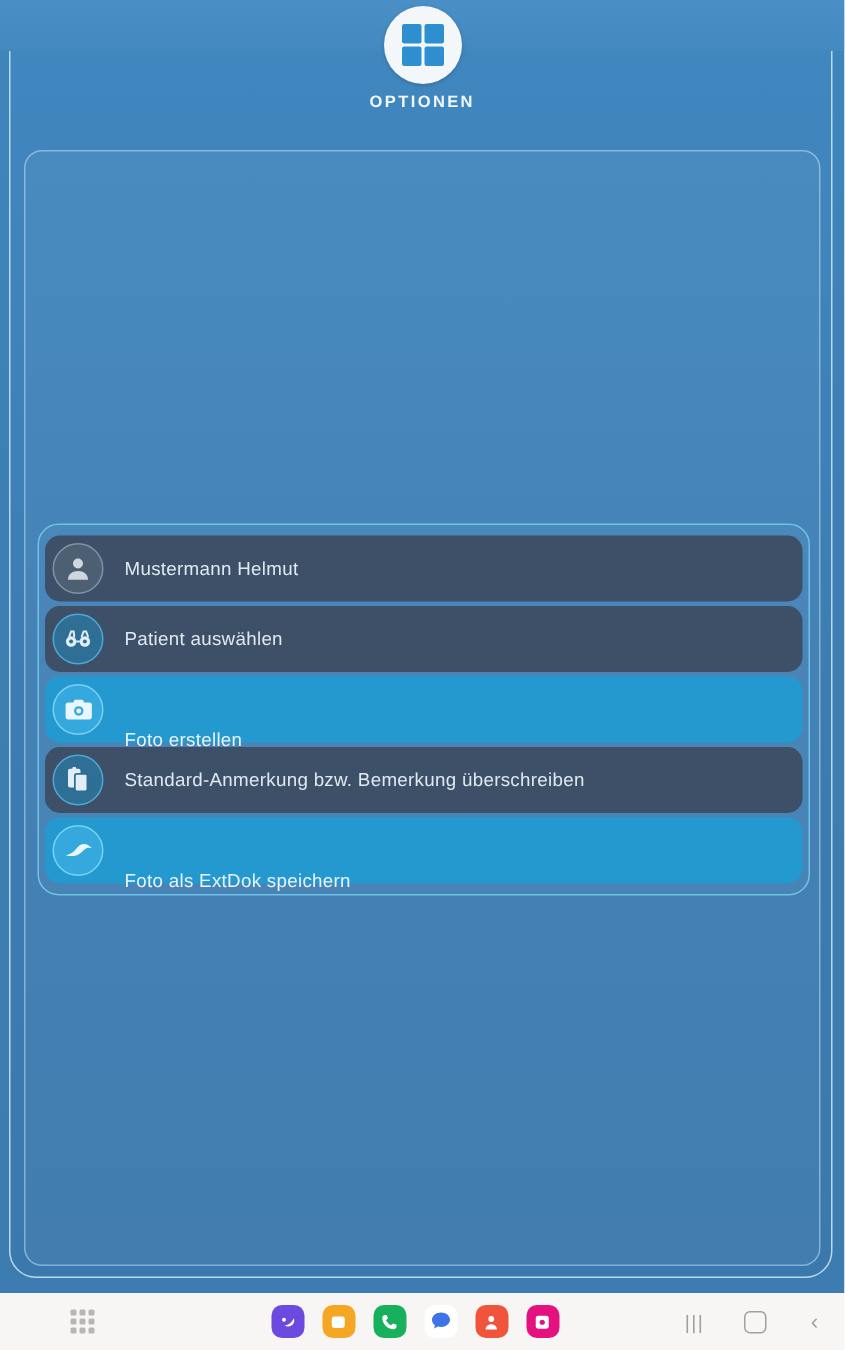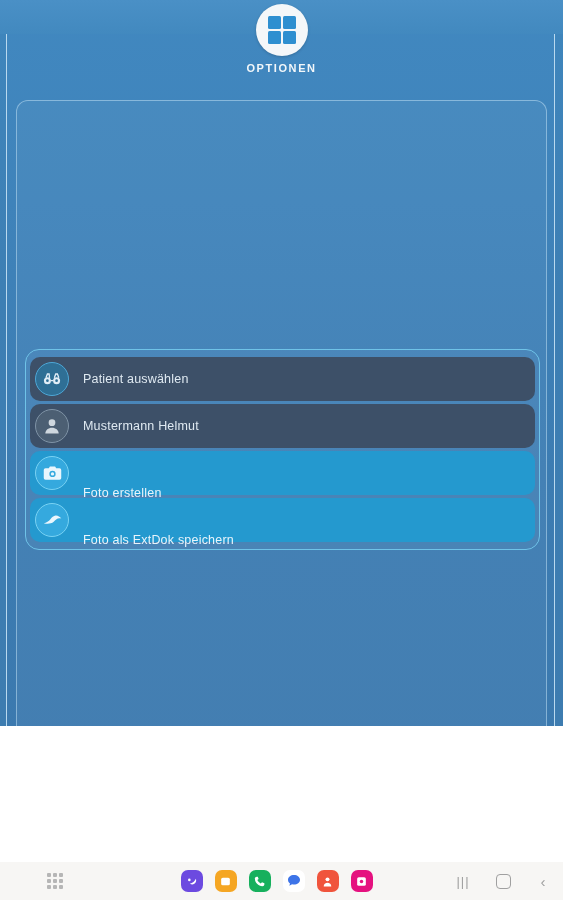--- a/index.html
+++ b/index.html
@@ -12,21 +12,21 @@
     height: 900px;
     overflow: hidden;
     font-family: "Liberation Sans", sans-serif;
     -webkit-font-smoothing: antialiased;
   }
 
   
   .screen {
     position: relative;
     width: 563px;
-    height: 726px;
+    height: 862px;
     background: linear-gradient(180deg, #3f86bd 0%, #3d7fb4 40%, #3d7cb0 100%);
     overflow: hidden;
   }
 
   
   .dialog-frame {
     position: absolute;
     left: 6px;
     top: 6px;
     width: 549px;
@@ -268,56 +268,66 @@
           <i></i>
           <i></i>
       </div>
     </div>
     <div class="header-title">OPTIONEN</div>
   </div>
 
   <div class="content-panel">
 
     <div class="options-list">
+
+      <div class="option-row dark">
+        <div class="option-icon avatar">
+          <svg width="20" height="20" viewBox="0 0 24 24" fill="#cfd7de">
+            <circle cx="12" cy="8" r="4"></circle>
+            <path d="M4 21c0-4.4 3.6-7 8-7s8 2.6 8 7z"></path>
+          </svg>
+        </div>
+        <div class="option-label">Mustermann Helmut</div>
+      </div>
 
       <div class="option-row dark">
         <div class="option-icon">
           <svg width="20" height="20" viewBox="0 0 24 24" fill="none" stroke="#e2eef7" stroke-width="1.8">
             <circle cx="6.5" cy="14" r="4.2" fill="#e2eef7" stroke="none"></circle>
             <circle cx="17.5" cy="14" r="4.2" fill="#e2eef7" stroke="none"></circle>
             <circle cx="6.5" cy="14" r="1.6" fill="#2f6f95" stroke="none"></circle>
             <circle cx="17.5" cy="14" r="1.6" fill="#2f6f95" stroke="none"></circle>
             <path d="M5 10l1.5-4h2L9 10M15 10l1.5-4h2l1.5 4" stroke="#e2eef7" stroke-width="1.6" stroke-linecap="round"></path>
             <path d="M10.5 14h3" stroke="#e2eef7" stroke-width="1.6"></path>
           </svg>
         </div>
         <div class="option-label">Patient auswählen</div>
       </div>
 
-      <div class="option-row dark">
-        <div class="option-icon avatar">
-          <svg width="20" height="20" viewBox="0 0 24 24" fill="#cfd7de">
-            <circle cx="12" cy="8" r="4"></circle>
-            <path d="M4 21c0-4.4 3.6-7 8-7s8 2.6 8 7z"></path>
-          </svg>
-        </div>
-        <div class="option-label">Mustermann Helmut</div>
-      </div>
-
       <div class="option-row bright">
         <div class="option-icon">
           <svg width="21" height="21" viewBox="0 0 24 24" fill="#eaf6fd">
             <path d="M9 4h6l1.2 2H20a2 2 0 0 1 2 2v9a2 2 0 0 1-2 2H4a2 2 0 0 1-2-2V8a2 2 0 0 1 2-2h3.8z"></path>
             <circle cx="12" cy="12.5" r="3.6" fill="#35a9de"></circle>
             <circle cx="12" cy="12.5" r="1.9" fill="#eaf6fd"></circle>
           </svg>
         </div>
         <div class="option-label">Foto erstellen</div>
       </div>
 
+      <div class="option-row dark">
+        <div class="option-icon">
+          <svg width="20" height="20" viewBox="0 0 24 24" fill="#e2eef7">
+            <rect x="4" y="3" width="10" height="15" rx="1.6"></rect>
+            <rect x="9.5" y="7" width="10" height="14" rx="1.6" fill="#e2eef7" stroke="#2f6f95" stroke-width="1.4"></rect>
+            <rect x="7.5" y="1.6" width="3" height="3" rx="0.8" fill="#e2eef7"></rect>
+          </svg>
+        </div>
+        <div class="option-label">Standard-Anmerkung bzw. Bemerkung überschreiben</div>
+      </div>
 
       <div class="option-row bright">
         <div class="option-icon">
           <svg width="21" height="21" viewBox="0 0 24 24" fill="#eaf6fd">
             <path d="M2 15c3.2-0.4 5.6-2 7.6-4.4C11.4 8.4 13 6.6 15.6 6.4c2.6-0.2 4.8 1.4 6.4 3.4-2.2-0.8-4-0.4-5.8 1-2 1.6-3.4 3.6-6.2 4.4C7.4 16 4.6 15.8 2 15z"></path>
           </svg>
         </div>
         <div class="option-label">Foto als ExtDok speichern</div>
       </div>
 

